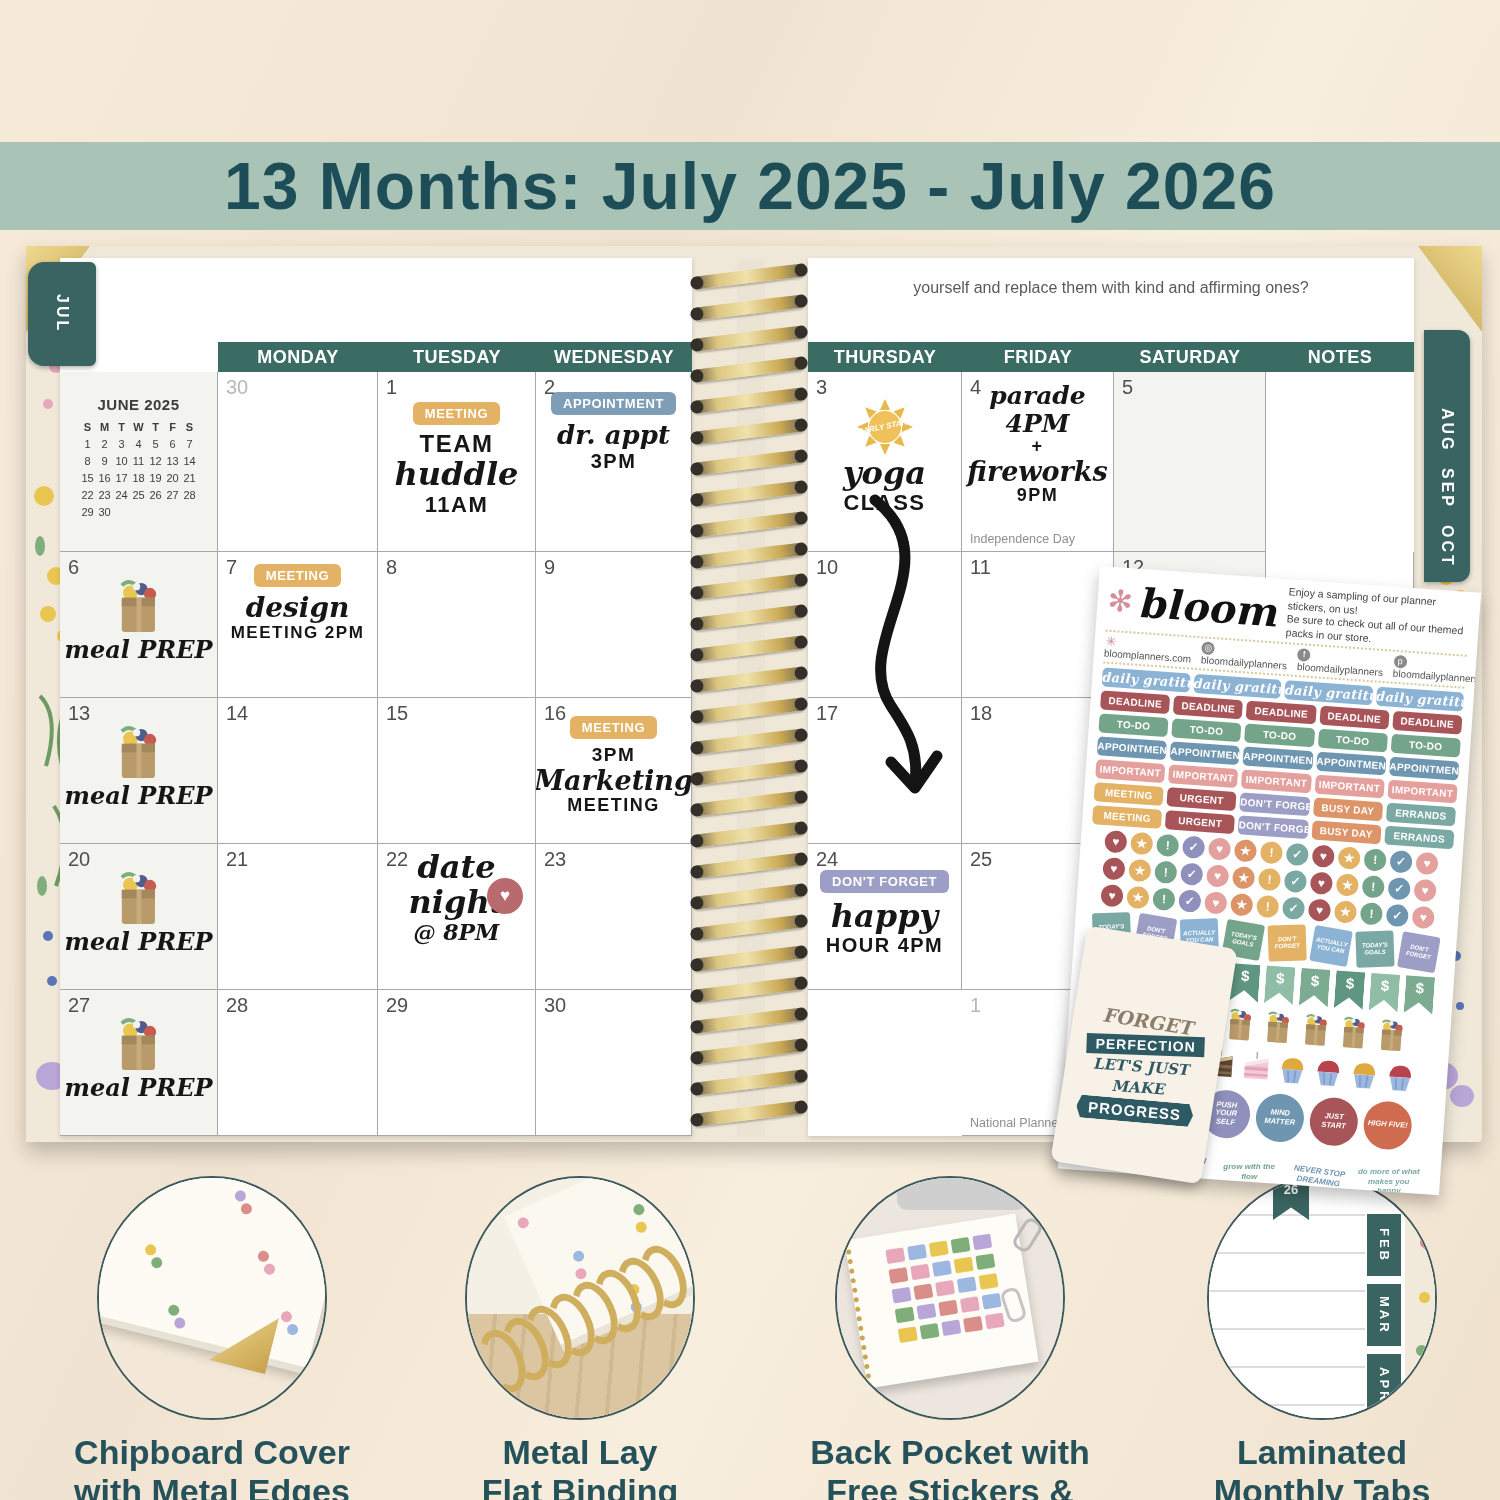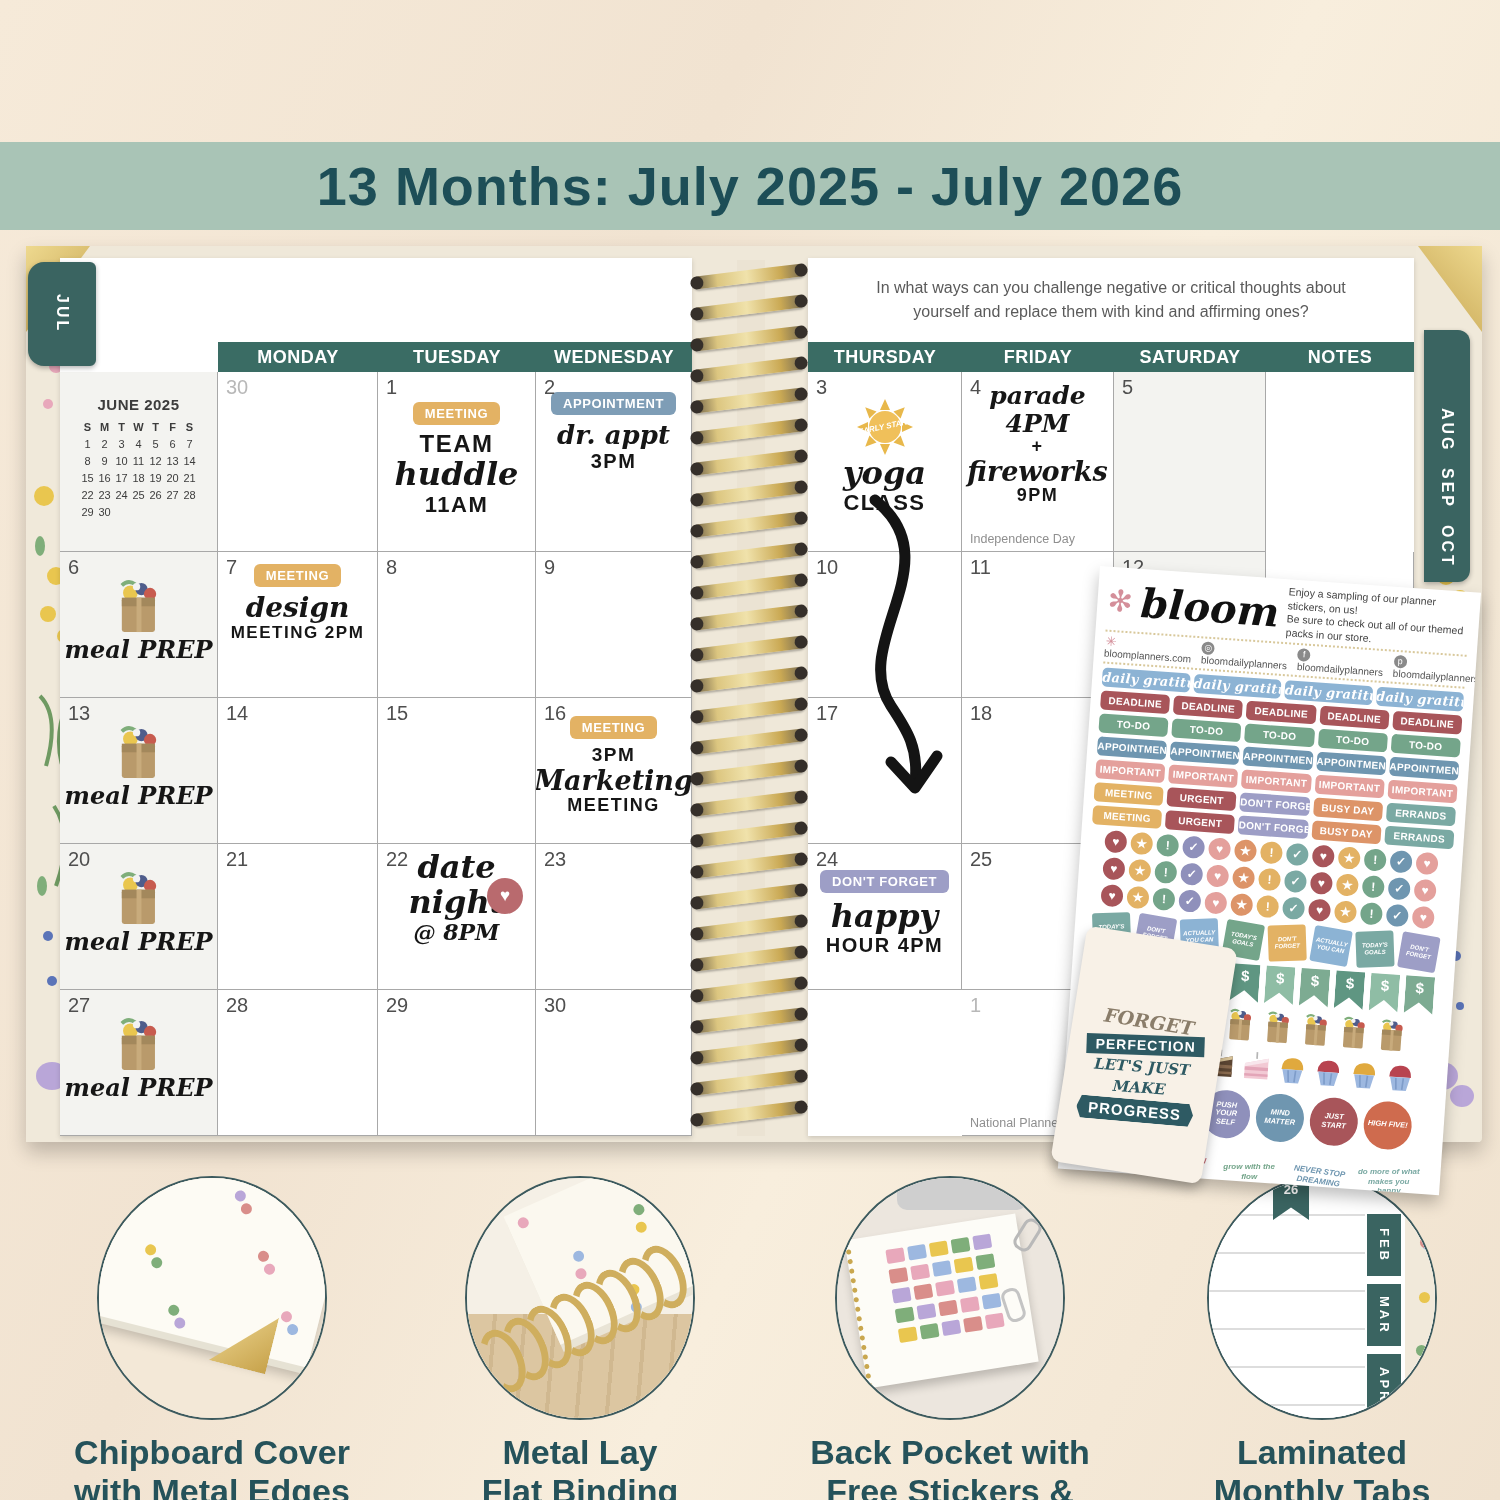--- a/index.html
+++ b/index.html
@@ -4,21 +4,21 @@
 <style>
   html,body{margin:0;padding:0;}
   .canvas{position:relative;width:1500px;height:1500px;overflow:hidden;
     background:linear-gradient(115deg,#f6ead9 0%,#f1e3d1 35%,#f8eedd 60%,#f0e2cf 100%);
     font-family:"Liberation Sans",sans-serif;}
   .abs{position:absolute;}
   
   .hdr{left:0;top:0;width:1500px;height:142px;display:flex;align-items:center;justify-content:center;}
   .hdr-title{font-size:96px;font-weight:800;letter-spacing:3px;color:#1d4e57;}
   .subband{left:0;top:142px;width:1500px;height:88px;background:#a9c4b6;display:flex;align-items:center;justify-content:center;}
-  .subband div{font-size:54px;font-weight:700;color:#1d4e57;letter-spacing:1px;}
+  .subband div{font-size:66px;font-weight:700;color:#1d4e57;letter-spacing:1px;}
   
   .backing{left:26px;top:246px;width:1456px;height:896px;background:#efe8d9;border-radius:4px;box-shadow:0 10px 20px rgba(0,0,0,.22);z-index:1;}
   .goldL{left:26px;top:246px;width:64px;height:86px;background:linear-gradient(135deg,#eed98f,#c3a14e);clip-path:polygon(0 0,100% 0,0 100%);z-index:2;}
   .goldR{left:1418px;top:246px;width:64px;height:86px;background:linear-gradient(225deg,#eed98f,#c3a14e);clip-path:polygon(0 0,100% 0,100% 100%);z-index:2;}
   .floral{z-index:2;overflow:hidden;}
   .page{background:#fff;z-index:3;box-shadow:0 2px 5px rgba(0,0,0,.15);}
   .page-left{left:60px;top:258px;width:632px;height:878px;}
   .page-right{left:808px;top:258px;width:606px;height:878px;}
   .month-title{position:absolute;left:0;top:8px;width:100%;text-align:center;font-family:"DejaVu Serif",serif;font-style:italic;font-weight:700;font-size:56px;color:#3f6b5f;}
   .prompt{position:absolute;left:20px;top:18px;width:566px;text-align:center;font-size:16px;color:#5a5a5a;line-height:1.5;}
@@ -398,21 +398,20 @@
         <span class="daynum">29</span>
         <div class="cellbody" style="margin-top: 26px;"></div>
       </div>
       <div class="cell" style="left: 476px; top: 732px; width: 156px; height: 146px;">
         <span class="daynum">30</span>
         <div class="cellbody" style="margin-top: 26px;"></div>
       </div>
     </div>
   <div class="abs page page-right" id="pageRight">
     <div class="prompt">
-      <div>In what ways can you challenge negative or critical thoughts about</div>
       <div>yourself and replace them with kind and affirming ones?</div>
     </div>
   <div class="dh abs-h" style="left: 0px; width: 154px;">THURSDAY</div>
       <div class="dh abs-h" style="left: 154px; width: 152px;">FRIDAY</div>
       <div class="dh abs-h" style="left: 306px; width: 152px;">SATURDAY</div>
       <div class="dh abs-h" style="left: 458px; width: 148px;">NOTES</div>
       <div class="cell" style="left: 0px; top: 114px; width: 154px; height: 180px;">
         <span class="daynum">3</span>
         <div class="cellbody" style="margin-top: 26px;">
           <span class="sunwrap"><svg width="58" height="58" viewBox="0 0 58 58">

